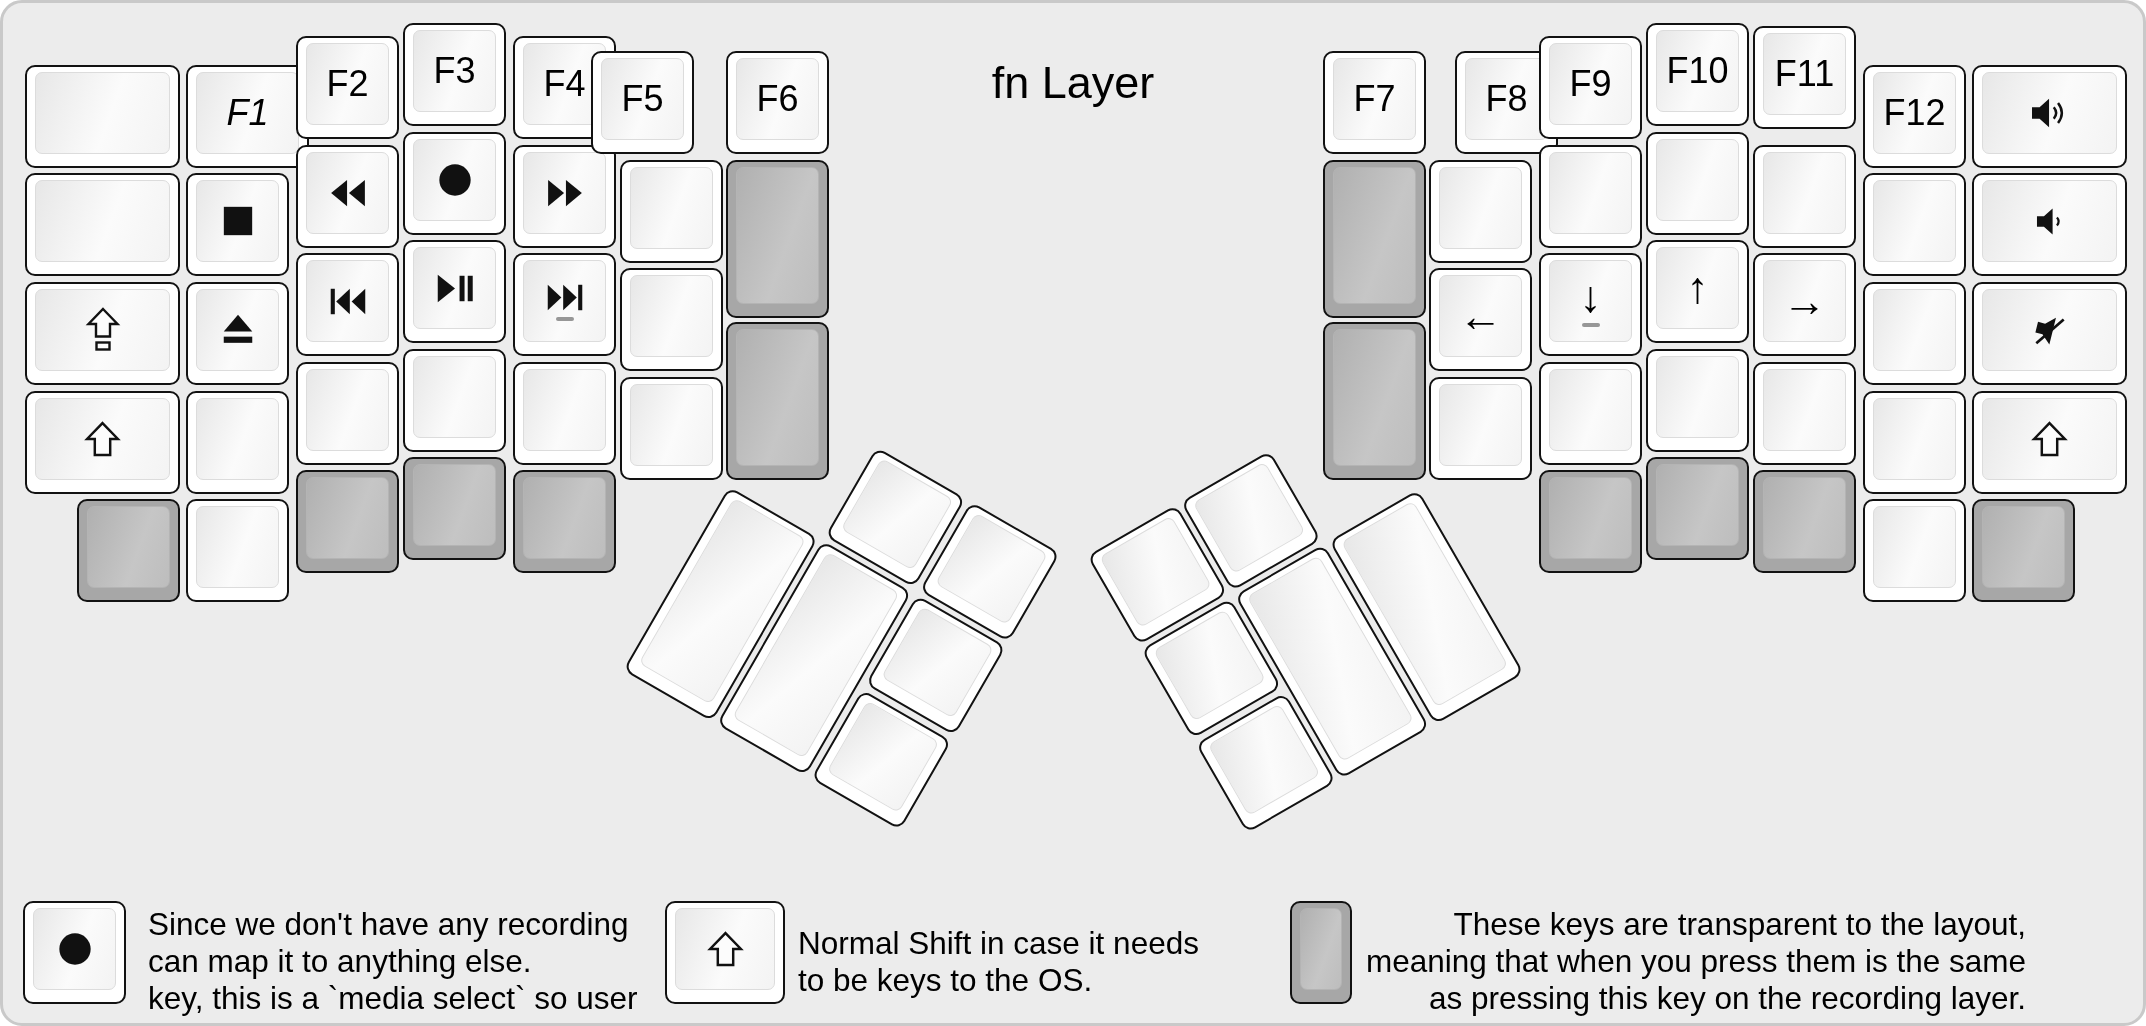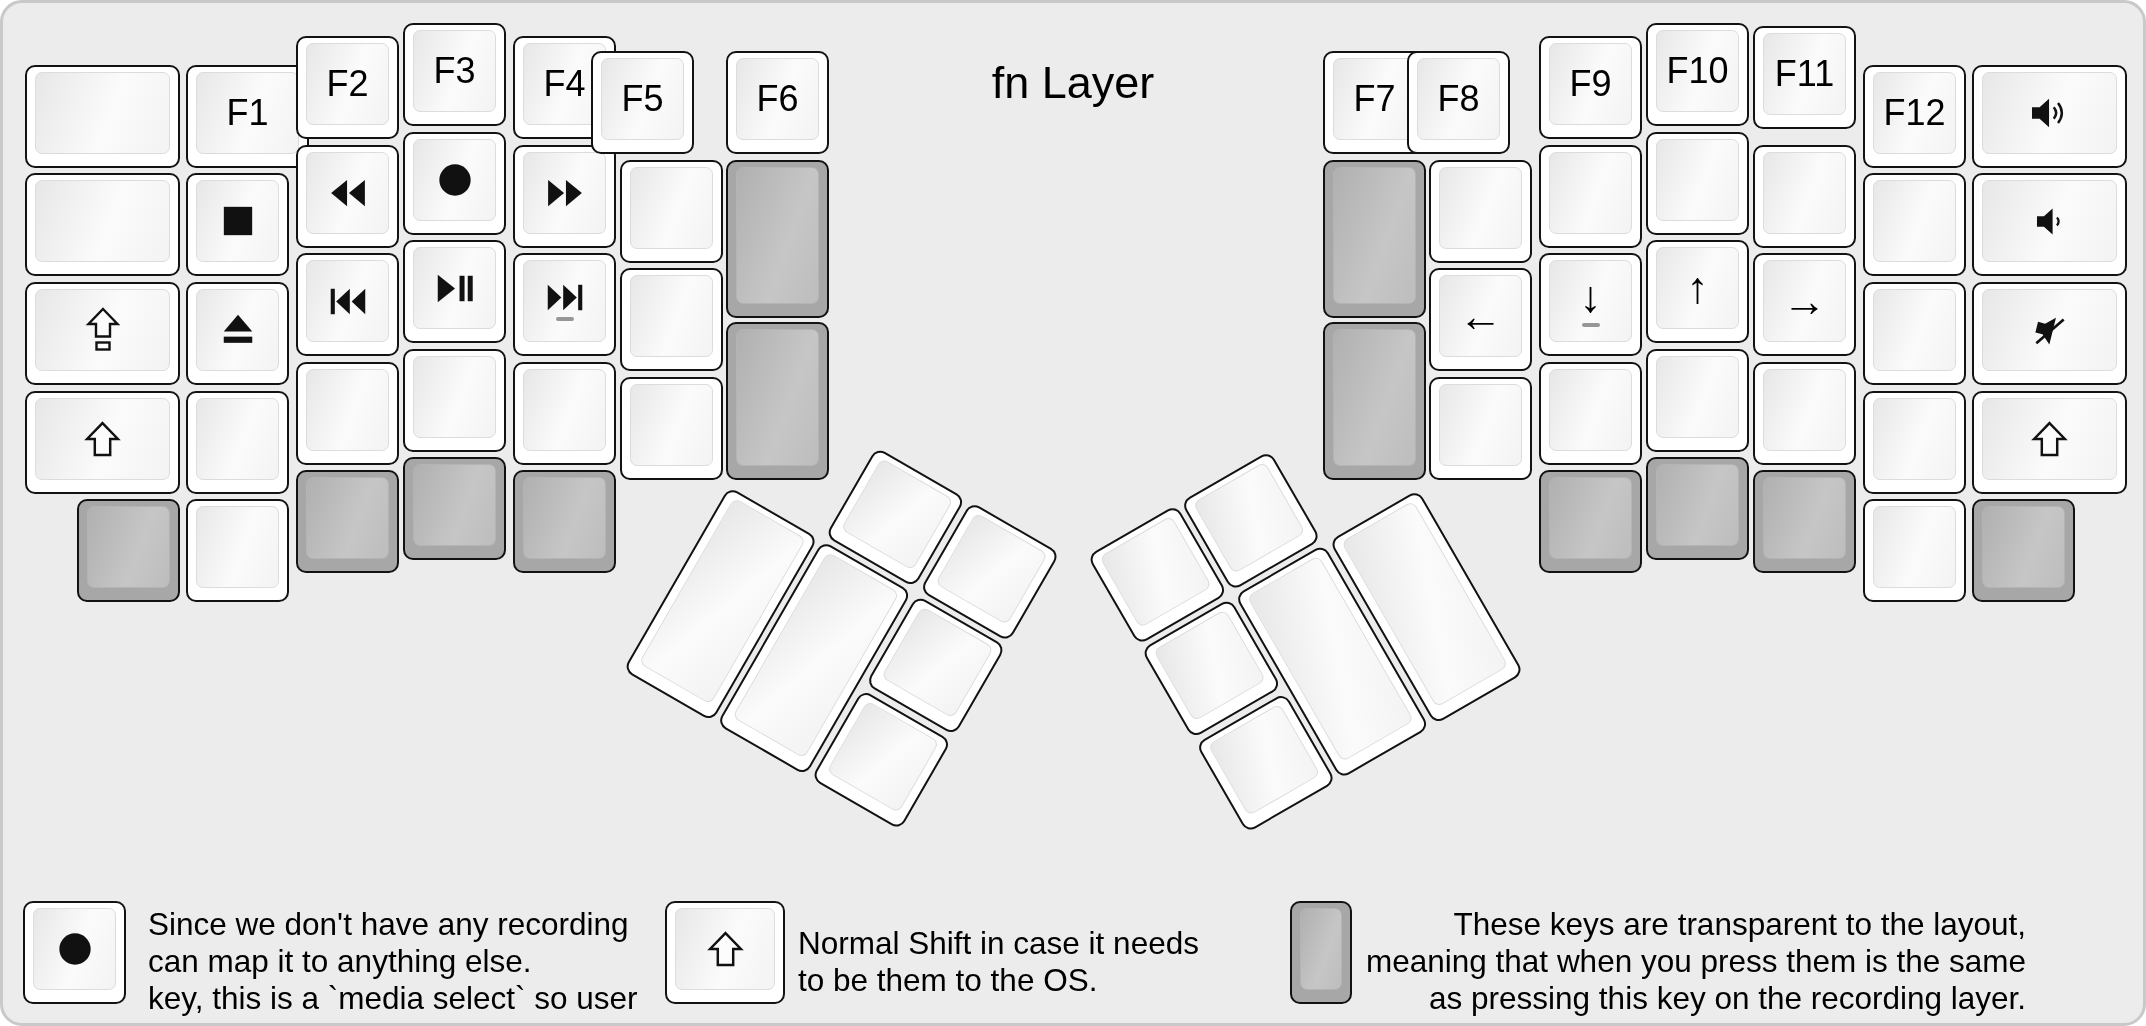--- a/index.html
+++ b/index.html
@@ -43,21 +43,21 @@
       <div class="key" style="left: 22px; top: 388px; width: 155px; height: 103px;">
         <div class="cap">
           <svg viewBox="0 0 36 38" width="37" height="39">
             <path d="M18 3 L33 18.5 H25.5 V34 H10.5 V18.5 H3 Z" fill="#fcfcfc" stroke="#111" stroke-width="2.4"></path>
           </svg>
         </div>
       </div>
       <div class="key gray" style="left: 74px; top: 496px; width: 103px; height: 103px;">
         <div class="cap"></div>
       </div>
-      <div class="key" style="left: 183px; top: 62px; width: 123px; height: 103px;">
+      <div class="key" style="left: 183px; top: 62px; width: 123px; height: 103px; font-style: italic;">
         <div class="cap">
           <span class="label">F1</span>
         </div>
       </div>
       <div class="key" style="left: 183px; top: 170px; width: 103px; height: 103px;">
         <div class="cap">
           <svg viewBox="0 0 36 36" width="34" height="34">
             <rect class="fill" x="3" y="3" width="30" height="30"></rect>
           </svg>
         </div>
@@ -189,21 +189,21 @@
         <div class="cap">
           <span class="label">F7</span>
         </div>
       </div>
       <div class="key gray" style="left: 1320px; top: 157px; width: 103px; height: 158px;">
         <div class="cap"></div>
       </div>
       <div class="key gray" style="left: 1320px; top: 319px; width: 103px; height: 158px;">
         <div class="cap"></div>
       </div>
-      <div class="key" style="left: 1404px; top: 48px; width: 103px; height: 103px;">
+      <div class="key" style="left: 1452px; top: 48px; width: 103px; height: 103px;">
         <div class="cap">
           <span class="label">F8</span>
         </div>
       </div>
       <div class="key" style="left: 1426px; top: 157px; width: 103px; height: 103px;">
         <div class="cap"></div>
       </div>
       <div class="key" style="left: 1426px; top: 265px; width: 103px; height: 103px;">
         <div class="cap">
           <span class="label arrow">←</span>
@@ -380,21 +380,21 @@
       </div>
       <div class="key" style="left: 662px; top: 898px; width: 120px; height: 103px;">
         <div class="cap">
           <svg viewBox="0 0 36 38" width="37" height="39">
             <path d="M18 3 L33 18.5 H25.5 V34 H10.5 V18.5 H3 Z" fill="#fcfcfc" stroke="#111" stroke-width="2.4"></path>
           </svg>
         </div>
       </div>
       <div class="legend-text" style="left: 795px; top: 922px;">
         <div>Normal Shift in case it needs</div>
-        <div>to be them to the OS.</div>
+        <div>to be keys to the OS.</div>
       </div>
       <div class="key gray" style="left: 1287px; top: 898px; width: 62px; height: 103px;">
         <div class="cap"></div>
       </div>
       <div class="legend-text" style="left: 1363px; top: 903px; text-align: right;">
         <div>These keys are transparent to the layout,</div>
         <div>meaning that when you press them is the same</div>
         <div>as pressing this key on the recording layer.</div>
       </div>
     </div>

